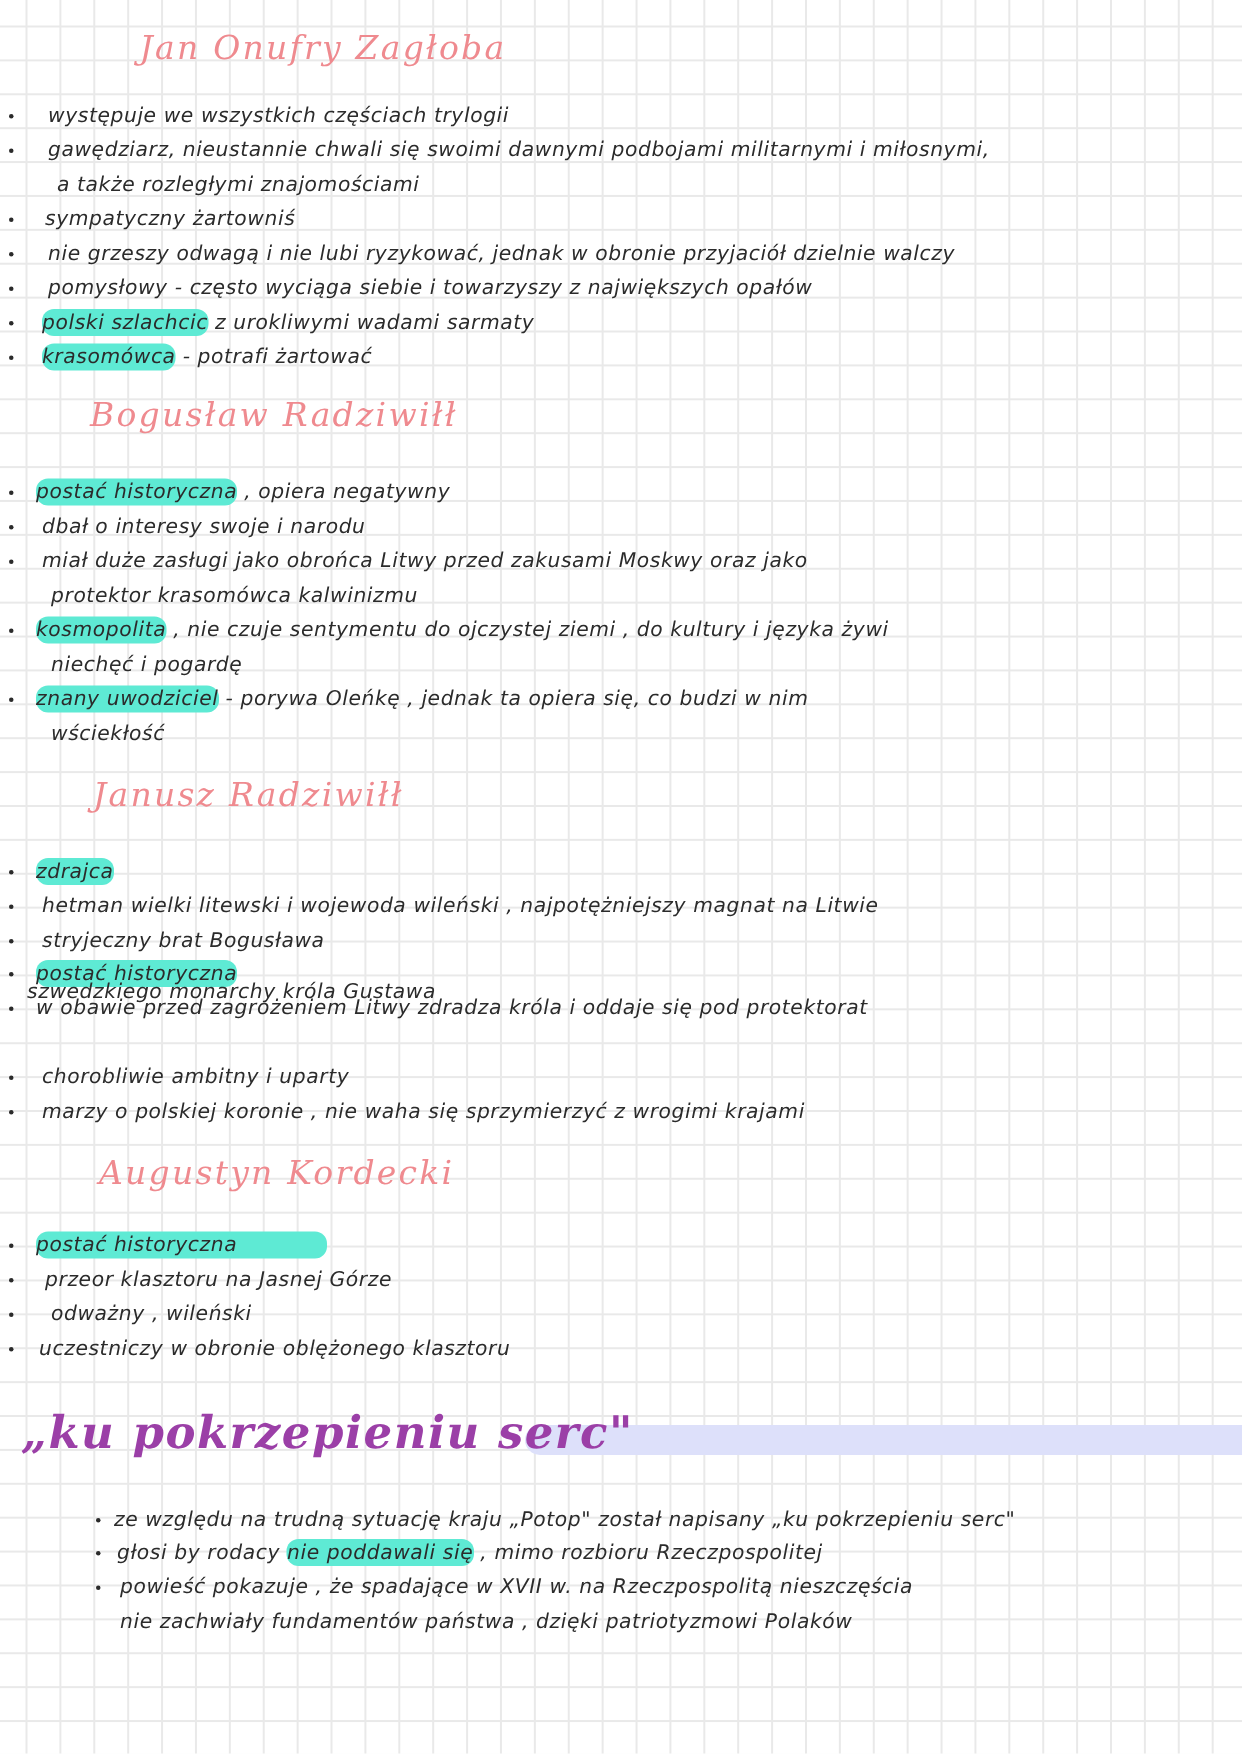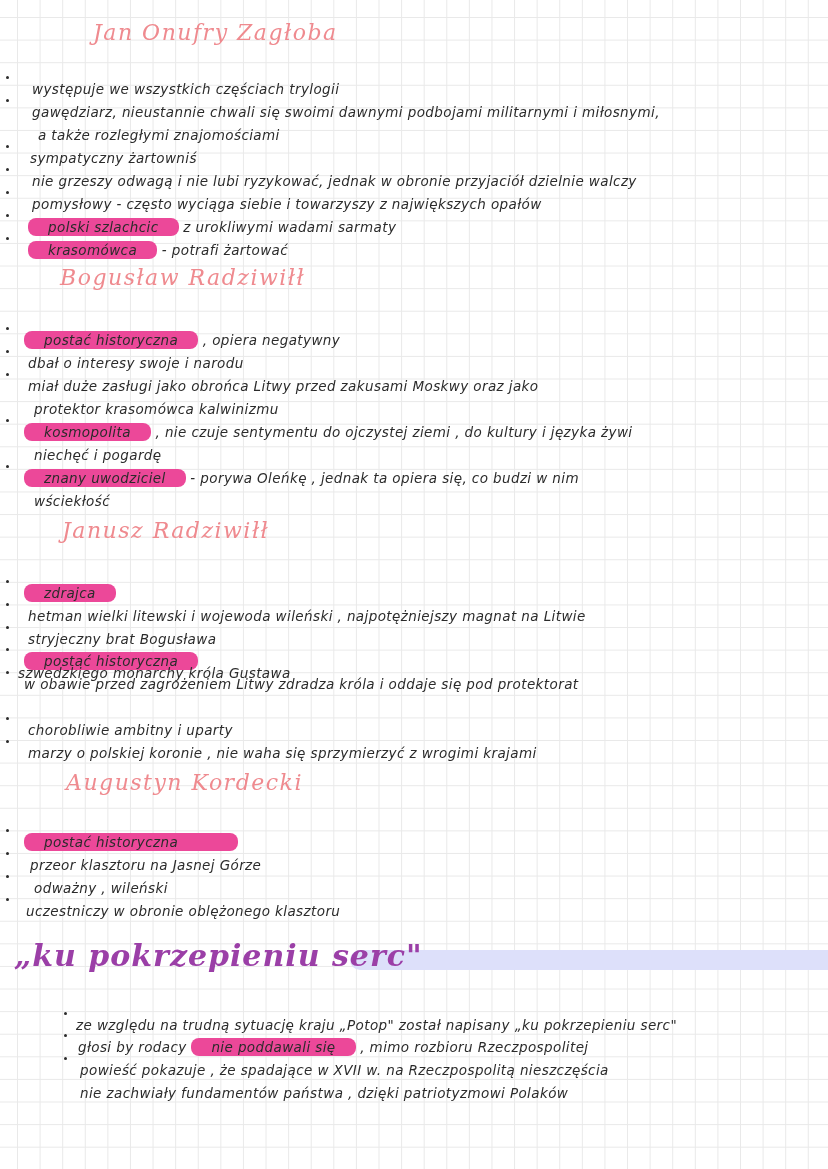--- a/index.html
+++ b/index.html
@@ -16,27 +16,26 @@
     }
     .heading {
       position: absolute; font-family: "DejaVu Serif", serif;
       color: #ef8a8f; font-size: 22px; letter-spacing: 1.5px; font-style: italic;
       white-space: nowrap;
     }
     .line {
       position: absolute; left: 0; white-space: nowrap;
       font-size: 13.5px; letter-spacing: 0.4px; line-height: 18px;
       font-style: italic;
-      margin-top: 12px;
     }
     .bullet {
       position: absolute; width: 3px; height: 3px; border-radius: 50%;
       background: #2b2b2b;
     }
-    .hl { background: #ec4899; border-radius: 8px; padding: 1px 20px; }
+    .hl { background: #5eead4; border-radius: 8px; padding: 1px 0; }
     .title2 {
       position: absolute; left: 14px; top: 938px; white-space: nowrap;
       font-family: "DejaVu Serif", serif; font-style: italic; font-weight: bold;
       color: #9b3fa7; font-size: 30px; letter-spacing: 1px;
     }
     .title-bar {
       position: absolute; left: 350px; top: 950px; width: 490px; height: 20px;
       background: #dde0fa; border-radius: 10px;
     }
   </style>

